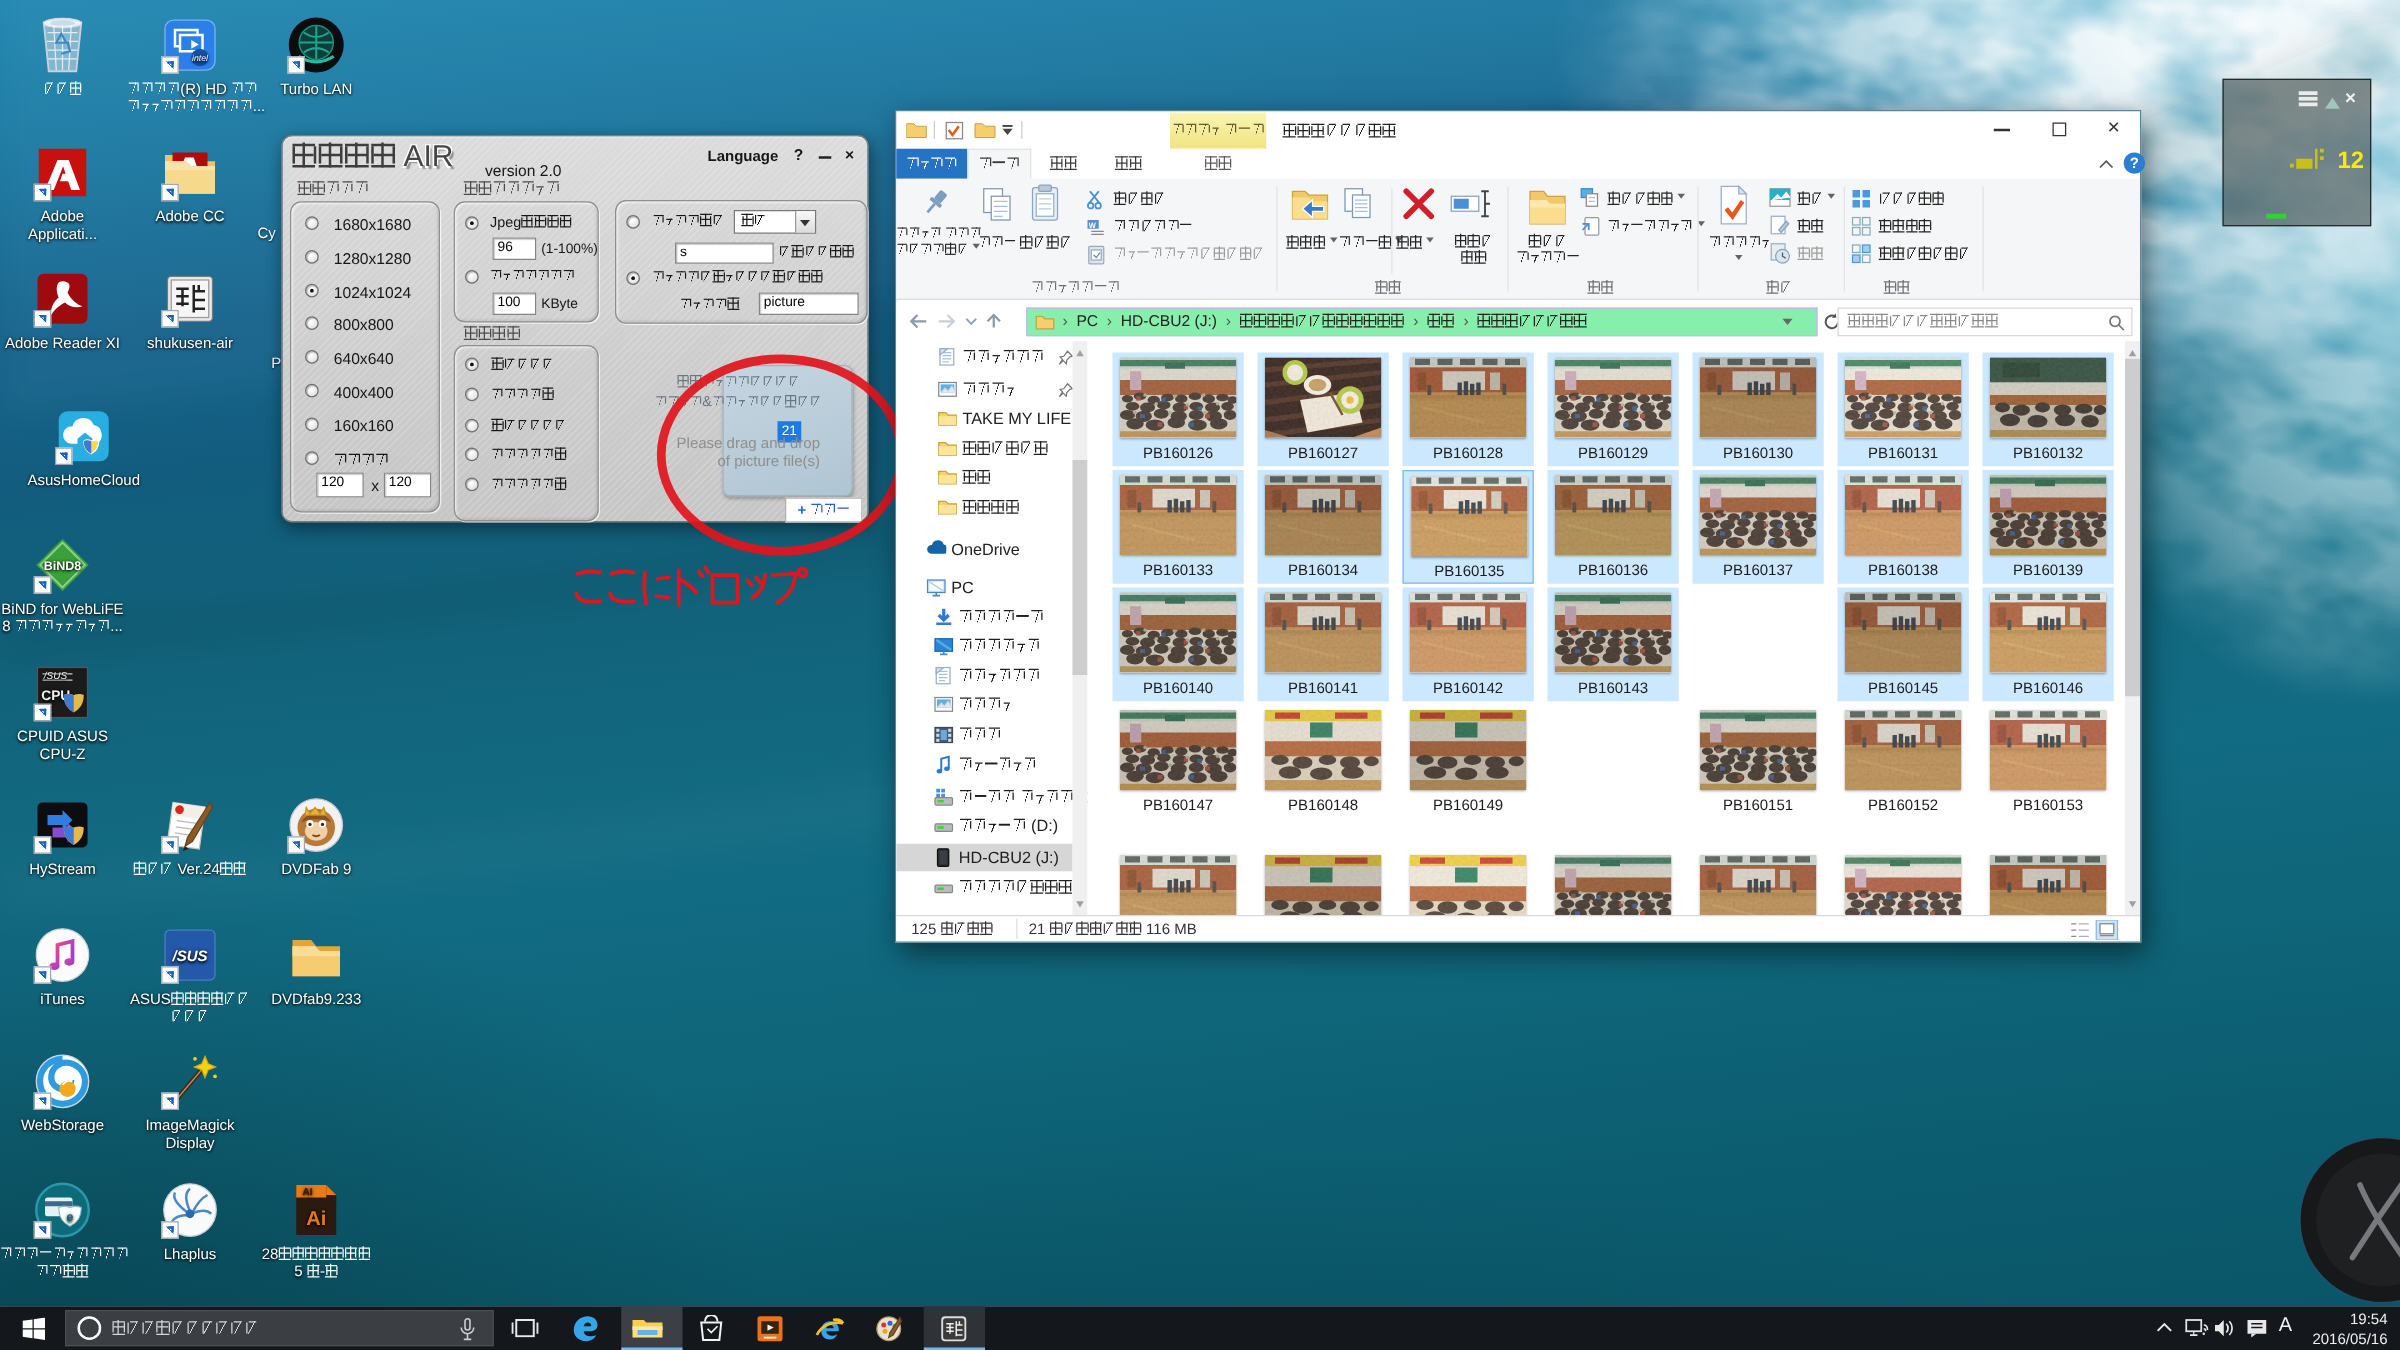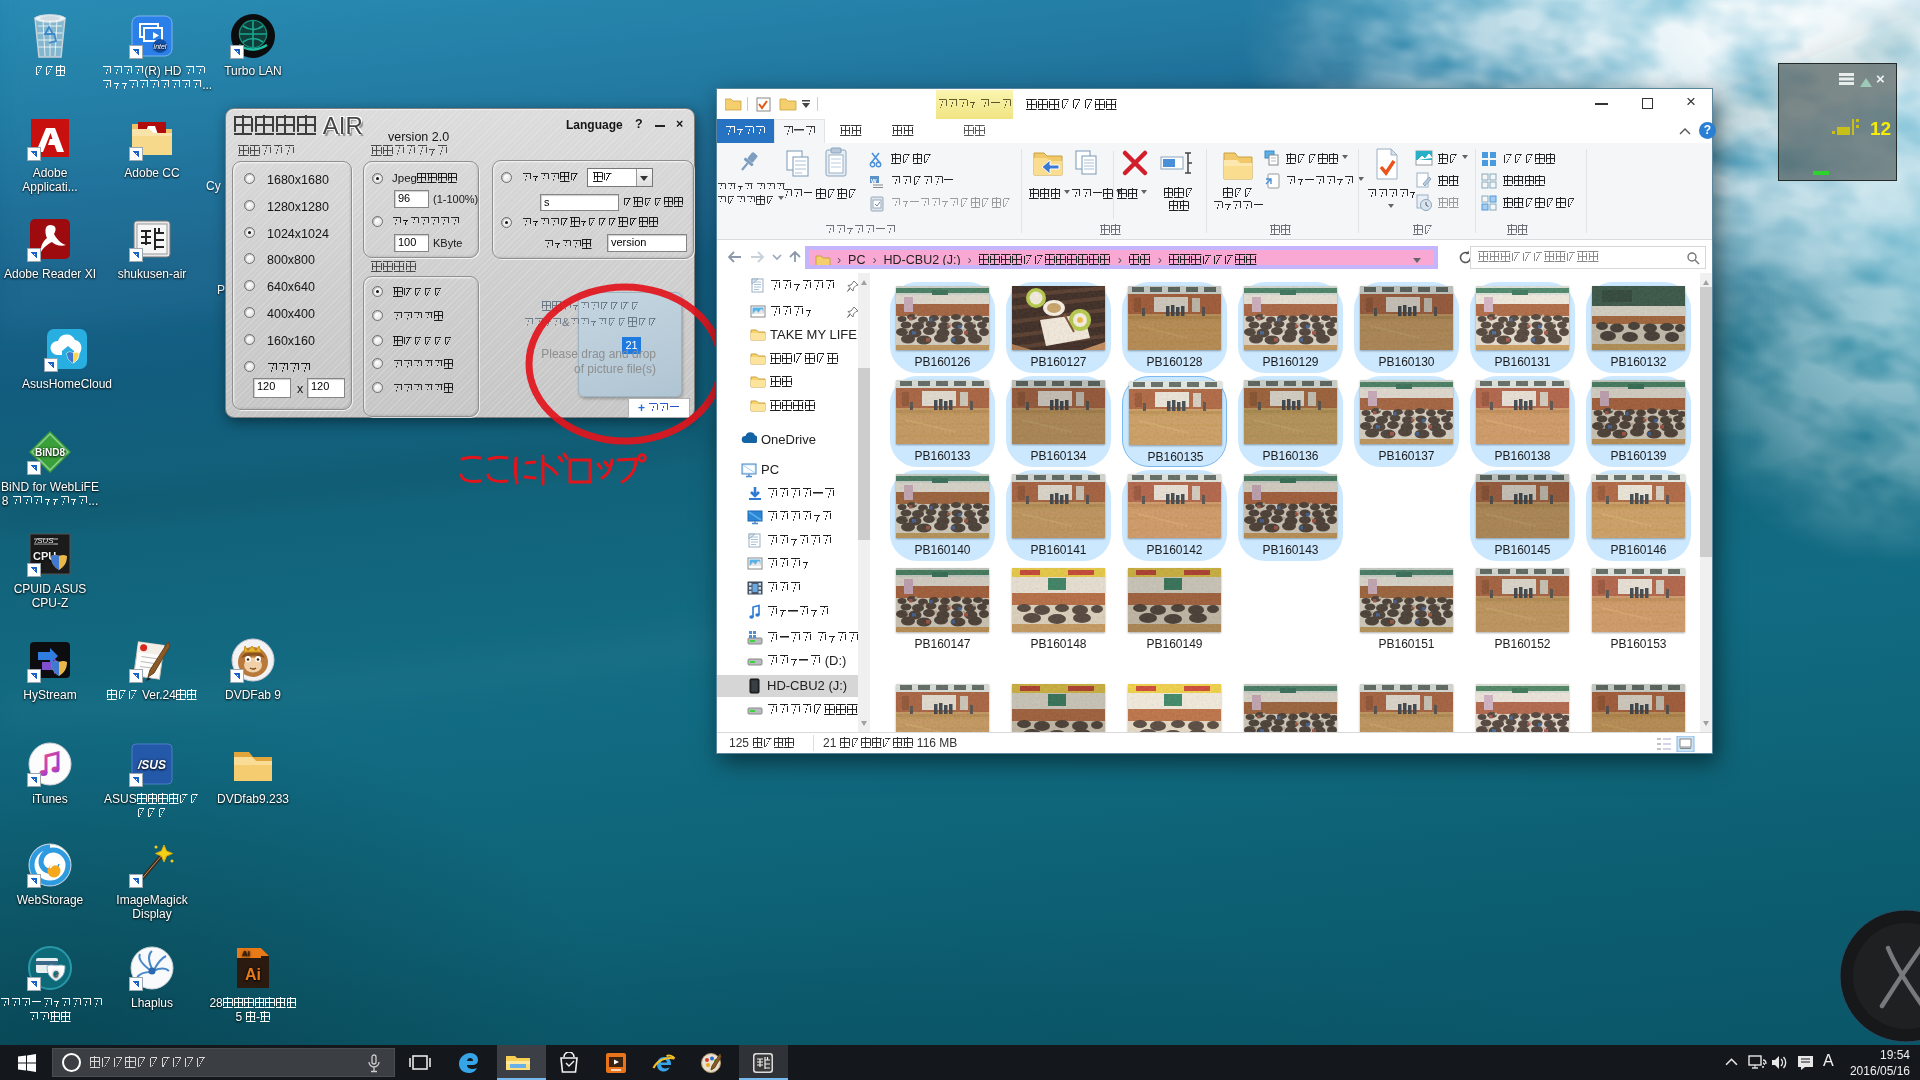--- a/index.html
+++ b/index.html
@@ -66,21 +66,21 @@
 
 #exp{position:absolute;left:716px;top:88px;width:997px;height:666px;background:#fff;border:1px solid #59869c;box-shadow:4px 8px 22px rgba(0,0,0,.5);font-size:13px;color:#1a1a1a;}
 #ribbon{position:absolute;left:0;top:54px;width:995px;height:97px;background:#f5f6f7;border-bottom:1px solid #dadbdc;}
 .rlab{position:absolute;top:80px;color:#6d6d75;font-size:12px;}
 .rdiv{position:absolute;top:6px;width:1px;height:84px;background:#e2e3e4;}
 .rtxt{position:absolute;font-size:12px;color:#232323;white-space:nowrap;}
 .gray{color:#9b9b9b;}
 .dn{display:inline-block;width:0;height:0;border:3px solid transparent;border-top:4px solid #5f6467;vertical-align:1px;margin-left:3px;}
 
 .cell{position:absolute;width:105px;height:91px;}
-.sel{background:#cce8ff;border-radius:27px;}
+.sel{background:#cce8ff;}
 .cell .ph{position:absolute;left:6px;top:4px;width:93px;height:64px;box-shadow:0 1px 2px rgba(0,0,0,.35);}
 .cell .nm{position:absolute;left:0;top:73px;width:105px;text-align:center;font-size:12px;color:#1c1c1c;}
 
 .sbitem{position:absolute;left:0;width:140px;height:22px;white-space:nowrap;font-size:13px;color:#202020;}
 
 #bar{position:absolute;left:0;top:1045px;width:1920px;height:35px;background:#14171c;}
 
 #gadget{position:absolute;left:1778px;top:63px;width:119px;height:118px;background:rgba(78,88,87,.66);border:1px solid #232a2a;}
 </style></head>
 <body>
@@ -392,21 +392,21 @@
  <div class="abs" style="left:361px;top:59px;width:66px;height:19px;background:#fff;border:1px solid #777;">
    <span class="slab" style="left:5px;top:2px;font-size:11.5px"><b class="K"></b><b class="H"></b></span>
    <span class="abs" style="right:0;top:0;width:16px;height:17px;background:linear-gradient(#f8f8f8,#ddd);border-left:1px solid #999"></span>
    <span class="abs" style="right:4px;top:7px;width:0;height:0;border:4px solid transparent;border-top:5px solid #333"></span>
  </div>
  <div class="tin" style="left:314px;top:85px;width:79px;height:17px">s</div>
  <div class="slab" style="left:397px;top:87px;font-size:11.5px"><b class="H"></b><b class="K"></b><b class="H"></b><b class="H"></b><b class="K"></b><b class="K"></b></div>
  <div class="radio on" style="left:275px;top:108px"></div>
     <div class="slab" style="left:296px;top:107px;font-size:11.5px"><b class="T"></b><b class="S"></b><b class="T"></b><b class="T"></b><b class="H"></b><b class="K"></b><b class="S"></b><b class="H"></b><b class="H"></b><b class="H"></b><b class="K"></b><b class="H"></b><b class="K"></b><b class="K"></b></div>
  <div class="slab" style="left:318px;top:129px;font-size:11.5px"><b class="T"></b><b class="S"></b><b class="T"></b><b class="T"></b><b class="K"></b></div>
- <div class="tin" style="left:381px;top:125px;width:80px;height:18px">version</div>
+ <div class="tin" style="left:381px;top:125px;width:80px;height:18px">picture</div>
  <div class="abs" style="left:352px;top:183px;width:104px;height:105px;border-radius:6px;background:linear-gradient(160deg,rgba(196,214,226,.92),rgba(172,196,212,.88));border:1px solid #9fb4c2;box-shadow:1px 2px 3px rgba(0,0,0,.25)"></div>
  <div class="abs" style="left:290px;top:184px;width:150px;text-align:center;font-size:11.5px;color:#6f7f8a;line-height:16px"></div>
  <div class="abs" style="left:285px;top:189px;width:160px;text-align:center;font-size:11.5px;color:#687684;line-height:16px"><span style="white-space:nowrap"><b class="K"></b><b class="K"></b><b class="T"></b><b class="S"></b><b class="T"></b><b class="T"></b><b class="H"></b><b class="H"></b><b class="H"></b><b class="H"></b></span><br><span style="white-space:nowrap"><b class="T"></b><b class="T"></b><b class="S"></b><b class="T"></b>&amp;<b class="T"></b><b class="T"></b><b class="S"></b><b class="T"></b><b class="H"></b><b class="H"></b><b class="K"></b><b class="H"></b><b class="H"></b></span></div>
  <div class="abs" style="left:396px;top:228px;width:19px;height:17px;background:#1f7ae0;color:#fff;font-size:11px;text-align:center;line-height:17px">21</div>
  <div class="abs" style="left:300px;top:238px;width:130px;text-align:right;font-size:12px;color:#8e8e8e;line-height:15px">Please drag and drop<br>of picture file(s)</div>
  <div class="abs" style="left:402px;top:289px;width:62px;height:20px;background:#fff;border:1px solid #b0b0b0;font-size:12px;color:#2a52c8;text-align:center;line-height:19px"><b style="color:#1a6ae0">+</b> <b class="T"></b><b class="T"></b><b class="L"></b></div>
 </div>
 <svg class="abs" style="left:0;top:0;width:1920px;height:1080px" width="1920" height="1080">
  <ellipse cx="625" cy="364" rx="96" ry="77" fill="none" stroke="#e2151c" stroke-width="7" opacity=".92"></ellipse>
 </svg>
@@ -596,21 +596,21 @@
   <div class="rdiv" style="left:869px"></div>
  </div>
 
  <div class="abs" style="left:0;top:152px;width:995px;height:32px;background:#fff">
   <svg class="abs" style="left:10px;top:8px" width="90" height="16" viewBox="0 0 90 16">
    <path d="M14,8 H2 M7,3 L2,8 l5,5" stroke="#8a9aaa" stroke-width="1.8" fill="none"></path>
    <path d="M24,8 h12 M31,3 l5,5 -5,5" stroke="#c8d0d8" stroke-width="1.8" fill="none"></path>
    <path d="M46,6 l4,4 4,-4" stroke="#98a8b8" stroke-width="1.6" fill="none"></path>
    <path d="M68,13 V3 M63,8 l5,-5 5,5" stroke="#8a9aaa" stroke-width="1.8" fill="none"></path>
   </svg>
-  <div class="abs" style="left:88px;top:5px;width:633px;height:23px;background:#f9a8d4;border:4px solid #c4b5fd;overflow:hidden">
+  <div class="abs" style="left:104px;top:5px;width:633px;height:23px;background:#86efac;border:1px solid #c4b5fd;overflow:hidden">
    <svg class="abs" style="left:6px;top:4px" width="16" height="14" viewBox="0 0 16 14">
           <path d="M1,2 h5 l2,2 h7 v8 h-14z" fill="#f5ce6e" stroke="#caa23e"></path>
         </svg>
    <div class="abs" style="left:28px;top:3px;font-size:12.5px;color:#222;white-space:nowrap">
     <span style="color:#555">›</span>&nbsp; PC &nbsp;<span style="color:#555">›</span>&nbsp; HD-CBU2 (J:) &nbsp;<span style="color:#555">›</span>&nbsp; <b class="K"></b><b class="K"></b><b class="K"></b><b class="K"></b><b class="H"></b><b class="H"></b><b class="K"></b><b class="K"></b><b class="K"></b><b class="K"></b><b class="K"></b><b class="K"></b> &nbsp;<span style="color:#555">›</span>&nbsp; <b class="K"></b><b class="K"></b> &nbsp;<span style="color:#555">›</span>&nbsp; <b class="K"></b><b class="K"></b><b class="K"></b><b class="H"></b><b class="H"></b><b class="H"></b><b class="K"></b><b class="K"></b>
    </div>
    <div class="abs" style="left:604px;top:8px;width:0;height:0;border:4px solid transparent;border-top:5px solid #666"></div>
   </div>
   <svg class="abs" style="left:741px;top:9px" width="15" height="15" viewBox="0 0 15 15">
         <path d="M12.5,7.5 a5,5 0 1 1 -2,-4" fill="none" stroke="#555" stroke-width="1.6"></path>

